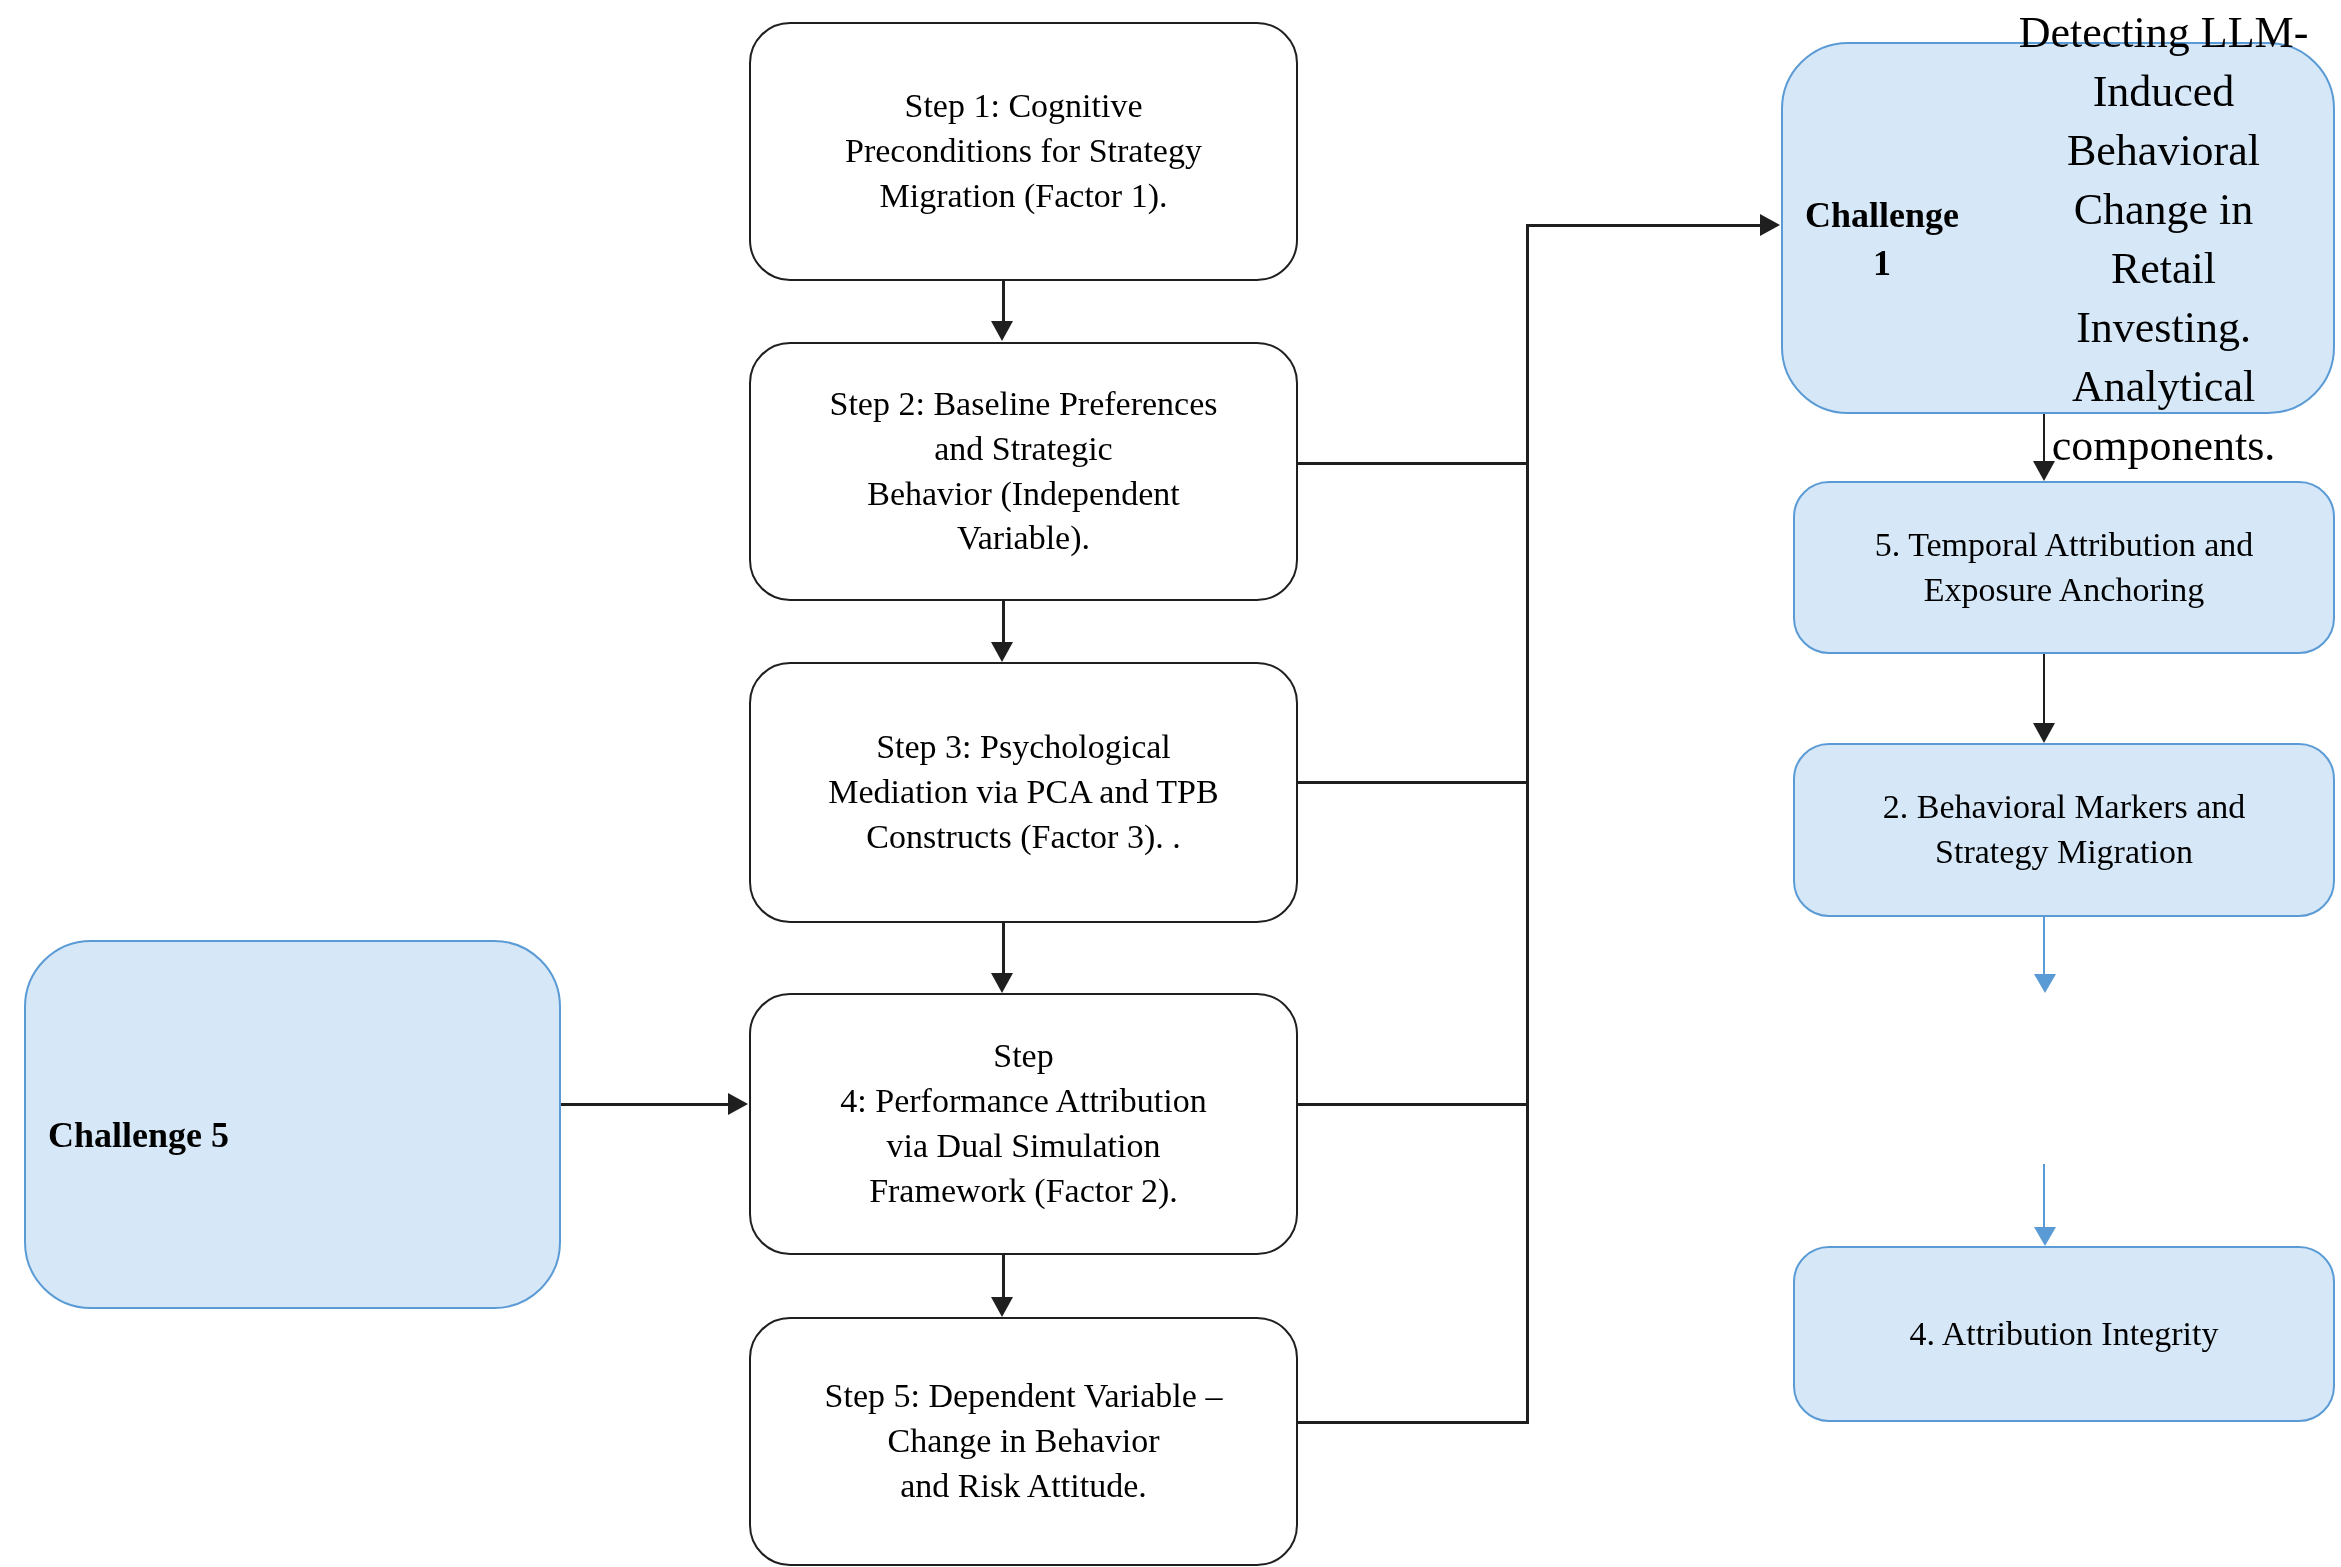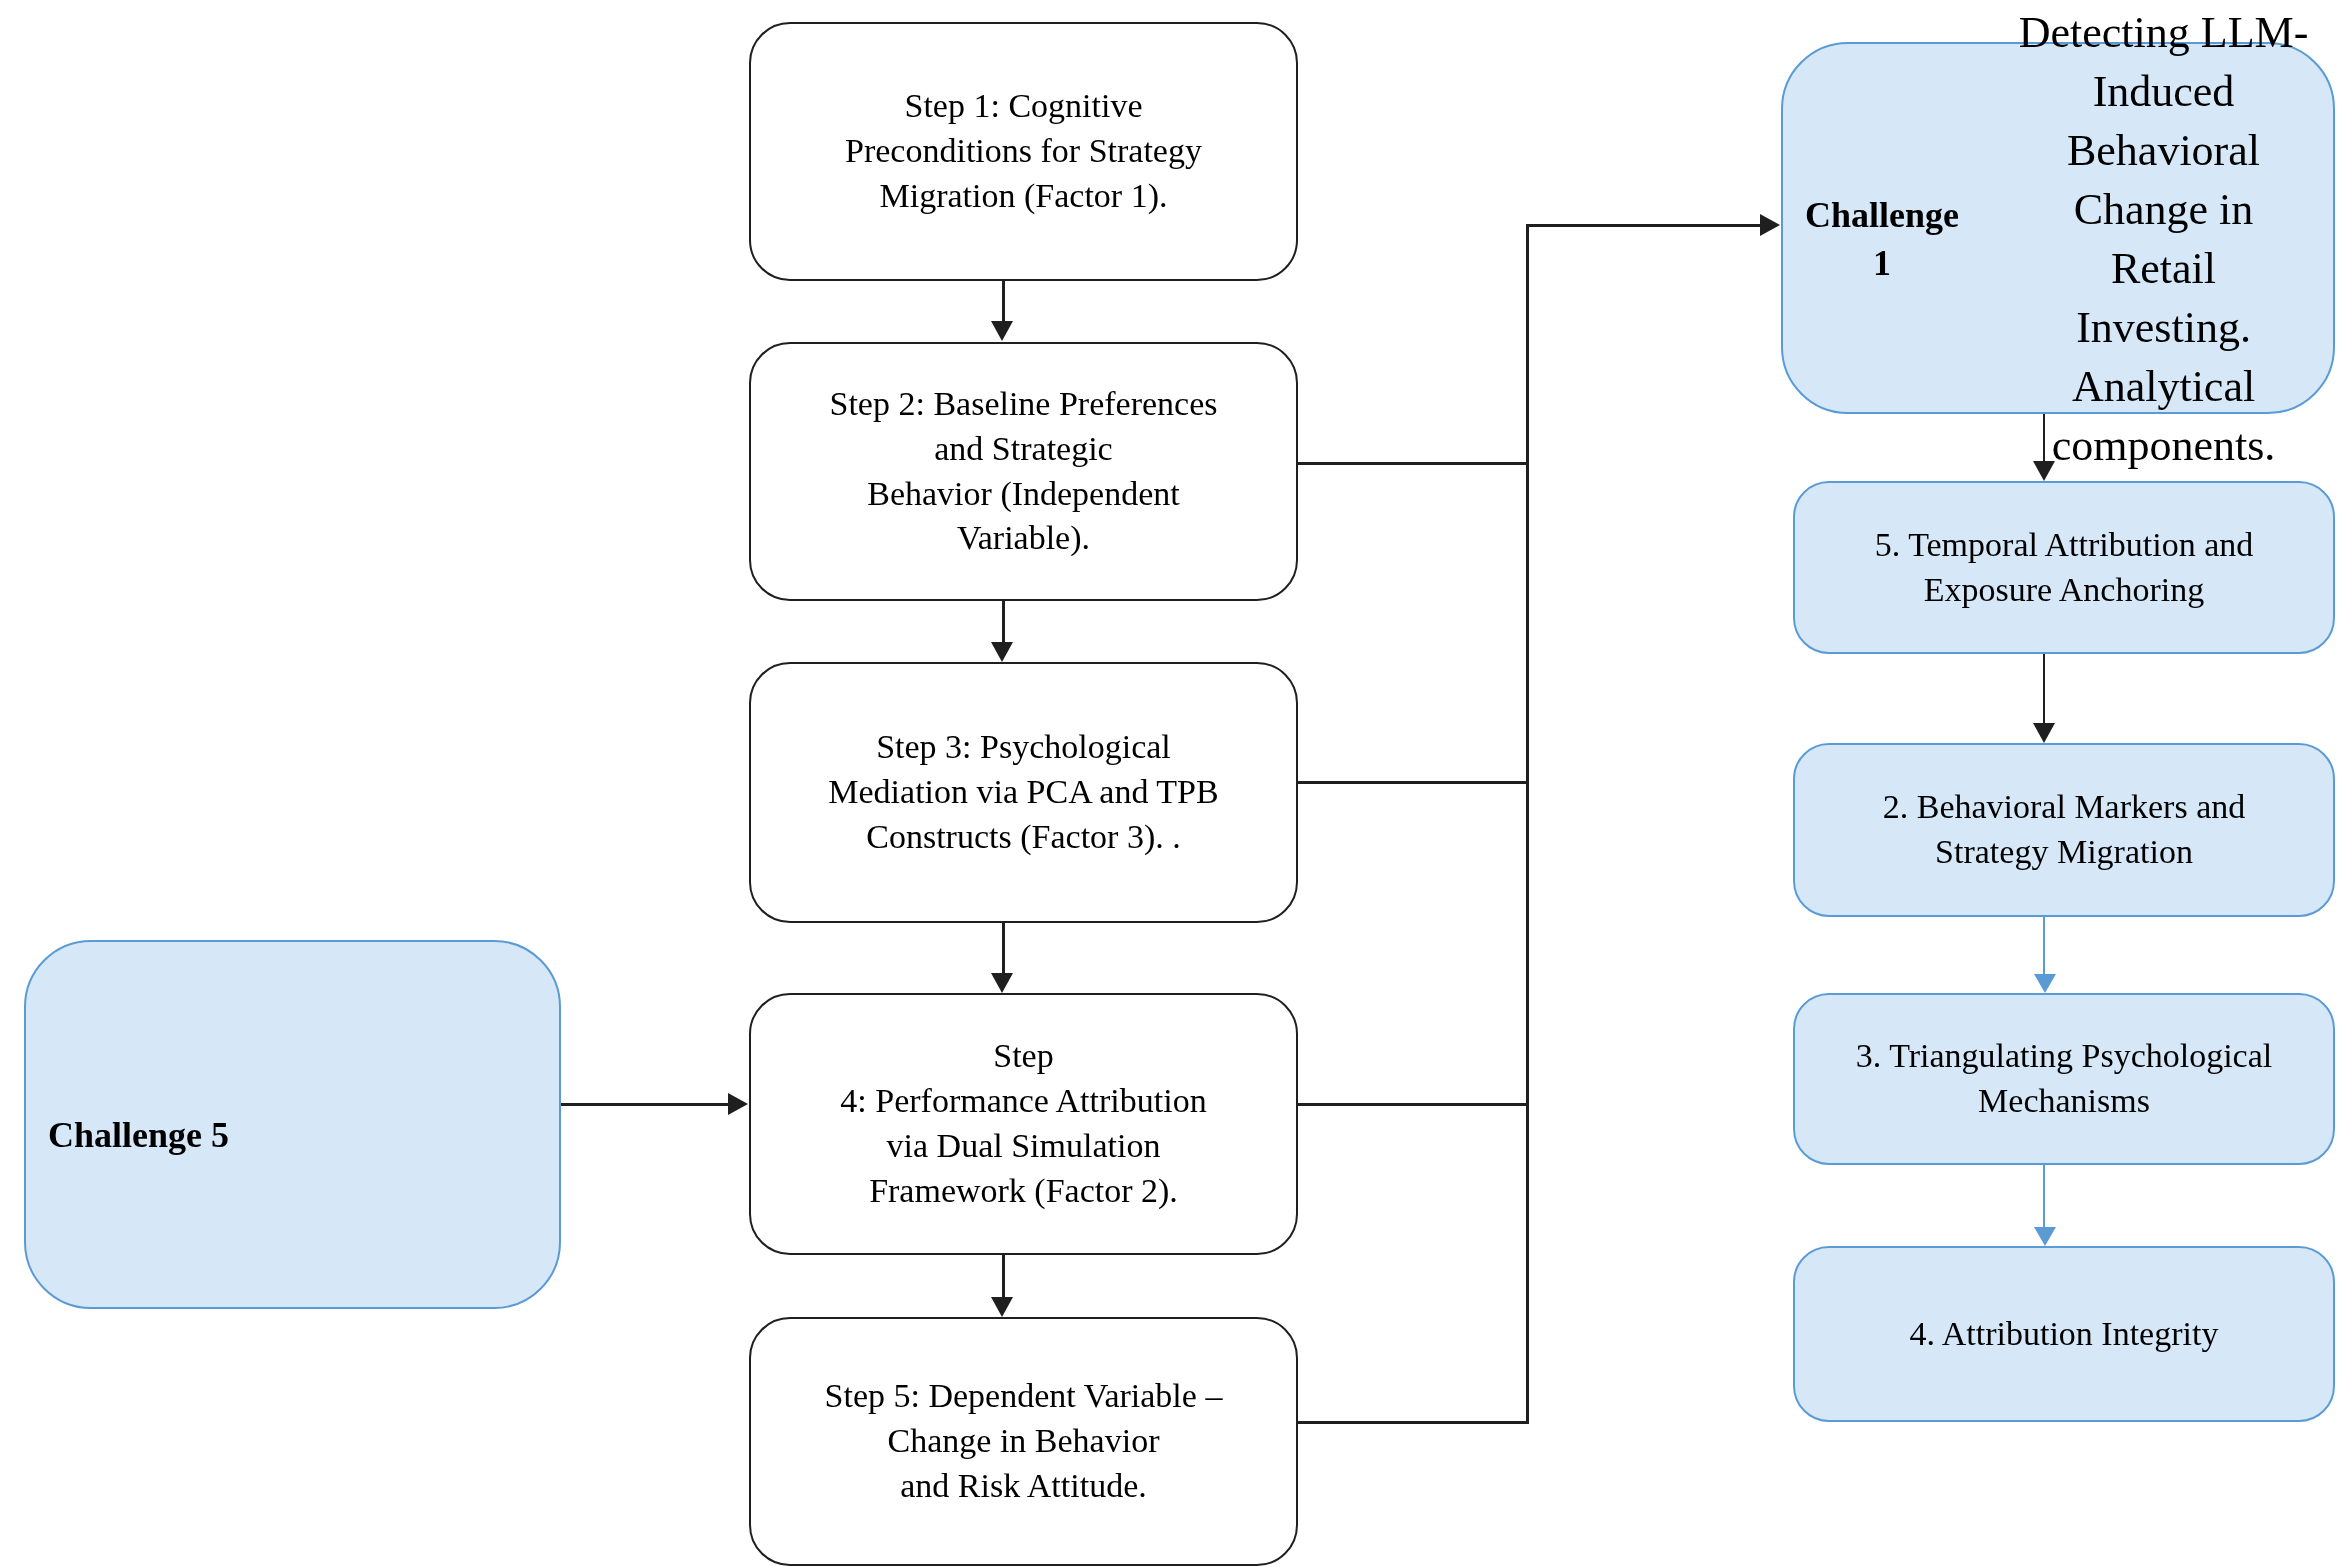--- a/index.html
+++ b/index.html
@@ -159,24 +159,20 @@
   </div>
 
   <div class="box blue-box item-box r1">
     <span>5. Temporal Attribution and
 Exposure Anchoring</span>
   </div>
   <div class="box blue-box item-box r2">
     <span>2. Behavioral Markers and
 Strategy Migration</span>
   </div>
-  <div class="box blue-box item-box r3">
-    <span>3. Triangulating Psychological
-Mechanisms</span>
-  </div>
   <div class="box blue-box item-box r4">
     <span>4. Attribution Integrity</span>
   </div>
 
   <div class="line" style="left:2043px; top:414px; width:2.2px; height:48px;"></div>
   <div class="head-down" style="left:2033px; top:461px;"></div>
 
   <div class="line" style="left:2043px; top:654px; width:2.2px; height:70px;"></div>
   <div class="head-down" style="left:2033px; top:723px;"></div>
 

